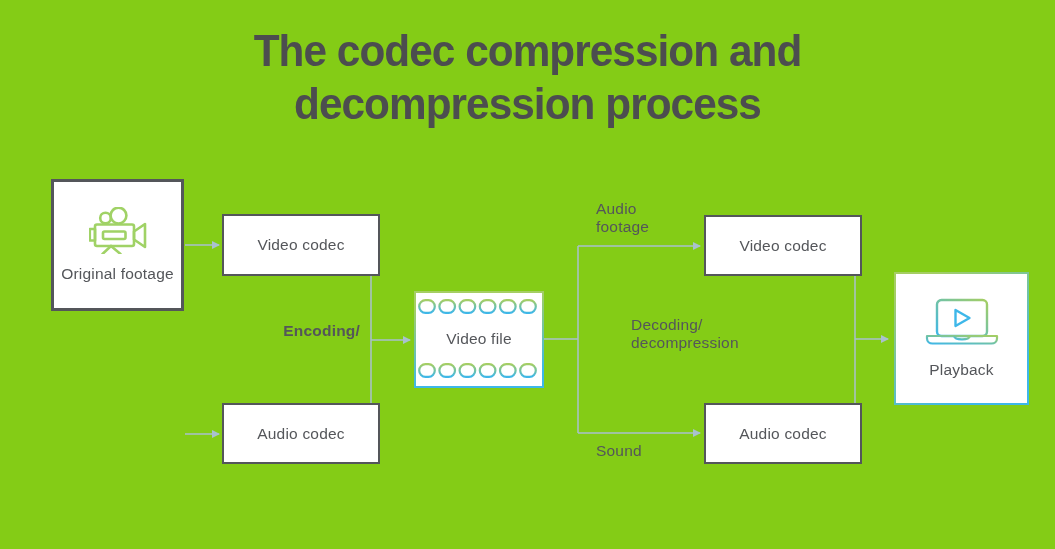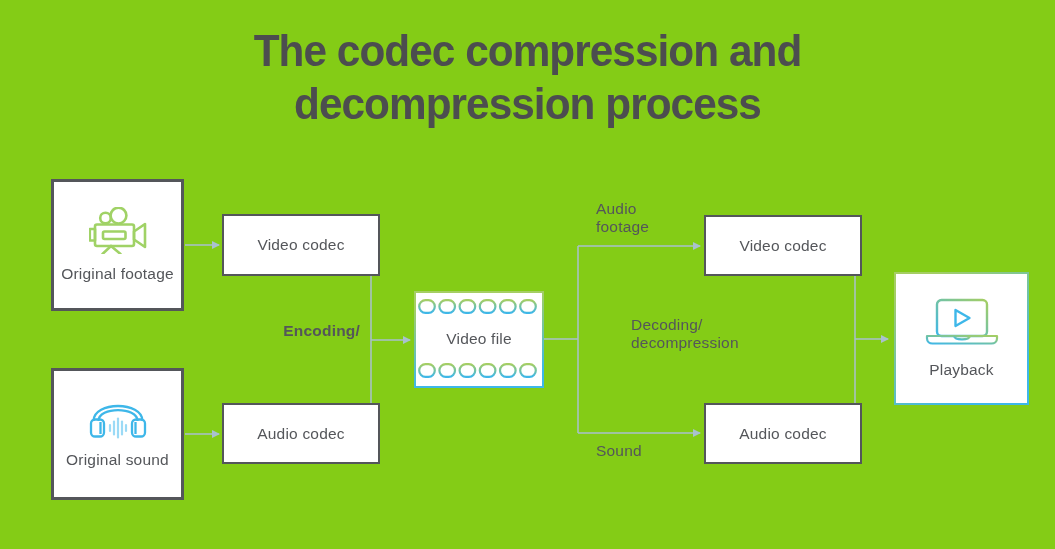--- a/index.html
+++ b/index.html
@@ -80,43 +80,20 @@
     <div class="big-label">
       <span>Original</span>
       <span>footage</span>
     </div>
   </div>
 
   <div class="box small green" style="left:222px;top:214px;height:62px;">
     <span>Video codec</span>
   </div>
 
-  <div class="box big blue" style="left:51px;top:368px;width:133px;height:132px;">
-    <svg class="icon" viewBox="0 0 58 42" width="58" height="42">
-      <g fill="none" stroke="#3eb7e9" stroke-width="2.3" stroke-linejoin="round">
-        <path d="M4.5,23 C4.5,3 53.5,3 53.5,23"></path>
-        <path d="M9.5,23 C9.5,8.5 48.5,8.5 48.5,23"></path>
-        <rect x="2" y="21.5" width="13" height="17" rx="4"></rect>
-        <path d="M11.5,24 V36"></path>
-        <rect x="43" y="21.5" width="13" height="17" rx="4"></rect>
-        <path d="M46.5,24 V36"></path>
-      </g>
-      <g fill="none" stroke="#9bdaf6" stroke-width="2.2" stroke-linecap="round">
-        <path d="M21,27 V33"></path>
-          <path d="M25,23.5 V36.5"></path>
-          <path d="M29,20.5 V39.5"></path>
-          <path d="M33,23.5 V36.5"></path>
-          <path d="M37,27 V33"></path>
-      </g>
-    </svg>
-    <div class="big-label">
-      <span>Original</span>
-      <span>sound</span>
-    </div>
-  </div>
 
   <div class="box small blue" style="left:222px;top:403px;">
     <span>Audio codec</span>
   </div>
 
   <div class="box grad film-box" style="left:414px;top:291px;width:130px;height:97px;border-image:linear-gradient(172deg,var(--green) 15%,var(--blue) 85%) 1;">
     <svg viewBox="0 0 122 16" width="122" height="16">
       <defs>
           <linearGradient id="fgA" x1="0" y1="0" x2="0" y2="1">
         <stop offset="0" stop-color="#a5ce63"></stop>

